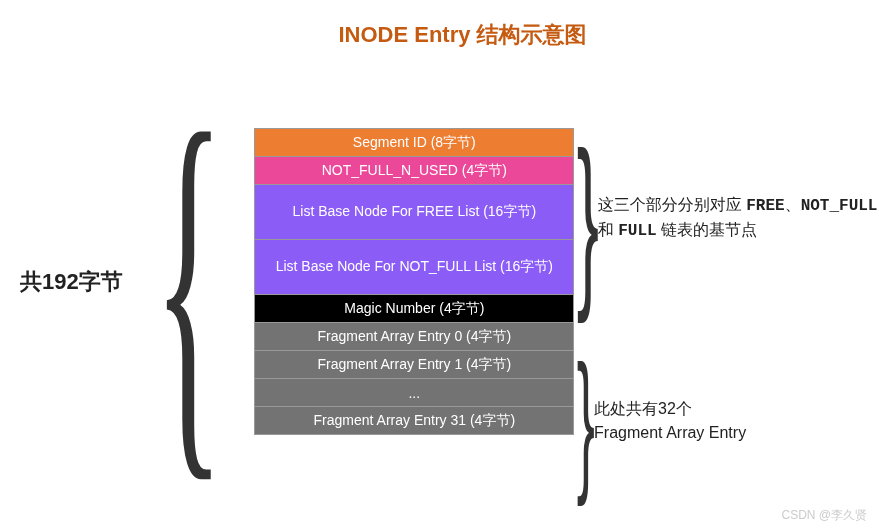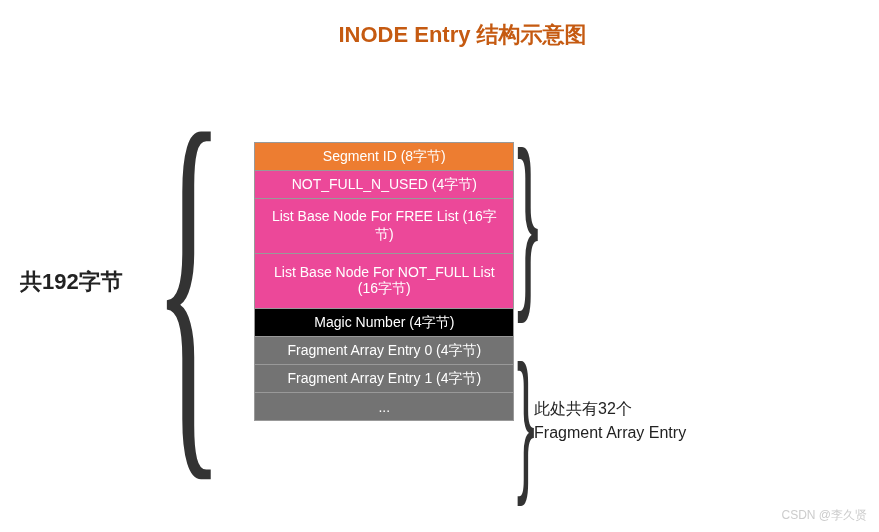--- a/index.html
+++ b/index.html
@@ -32,40 +32,40 @@
     white-space: nowrap;
   }
   .brace-left, .brace-right {
     font-family: "Times New Roman", serif;
     display: inline-block;
   }
   .brace-left { font-size: 420px; line-height: 420px; transform: scaleX(0.35); margin: 0 -35px; color: #333; }
   .brace-right-large { font-size: 190px; line-height: 190px; transform: scaleX(0.35); margin: 0 -22px; color: #333; }
   .brace-right-small { font-size: 155px; line-height: 155px; transform: scaleX(0.35); margin: 0 -18px; color: #333; }
   .diagram {
-    width: 260px;
+    width: 320px;
     border-top: 1px solid #999;
     border-left: 1px solid #999;
     border-right: 1px solid #999;
   }
   .row {
     display: flex;
     align-items: center;
     justify-content: center;
     color: #fff;
     font-size: 14px;
     text-align: center;
     border-bottom: 1px solid #999;
     padding: 0 8px;
   }
   .h-small { height: 28px; }
   .h-med   { height: 55px; }
   .orange { background: #ED7D31; }
   .green  { background: #ec4899; }
-  .blue   { background: #ec4899; }
+  .blue   { background: #8b5cf6; }
   .red    { background: #000000; }
   .grey   { background: #737373; }
   .right-col {
     display: flex;
     flex-direction: column;
     justify-content: flex-start;
     margin-left: 4px;
     gap: 0;
     position: relative;
   }
@@ -102,26 +102,30 @@
 
   <div class="diagram">
     <div class="row h-small orange">Segment ID (8字节)</div>
     <div class="row h-small green">NOT_FULL_N_USED (4字节)</div>
     <div class="row h-med blue">List Base Node For FREE List (16字节)</div>
     <div class="row h-med blue">List Base Node For NOT_FULL List (16字节)</div>
     <div class="row h-small red">Magic Number (4字节)</div>
     <div class="row h-small grey">Fragment Array Entry 0 (4字节)</div>
     <div class="row h-small grey">Fragment Array Entry 1 (4字节)</div>
     <div class="row h-small grey">...</div>
+    <div class="row h-small grey">Fragment Array Entry 31 (4字节)</div>
   </div>
 
   <div class="right-col">
     <div class="spacer-top"></div>
     <div class="right-item">
       <div class="brace-right-large">}</div>
+      <div class="right-note">
+        <span>这三个部分分别对应 </span><span class="bold">FREE</span><span>、</span><span class="bold">NOT_FULL</span><span> 和 </span><span class="bold">FULL</span><span> 链表的基节点</span>
+      </div>
     </div>
     <div class="spacer-mid"></div>
     <div class="right-item">
       <div class="brace-right-small">}</div>
       <div class="right-note">
         <span>此处共有32个</span><br>
         <span>Fragment Array Entry</span>
       </div>
     </div>
   </div>

